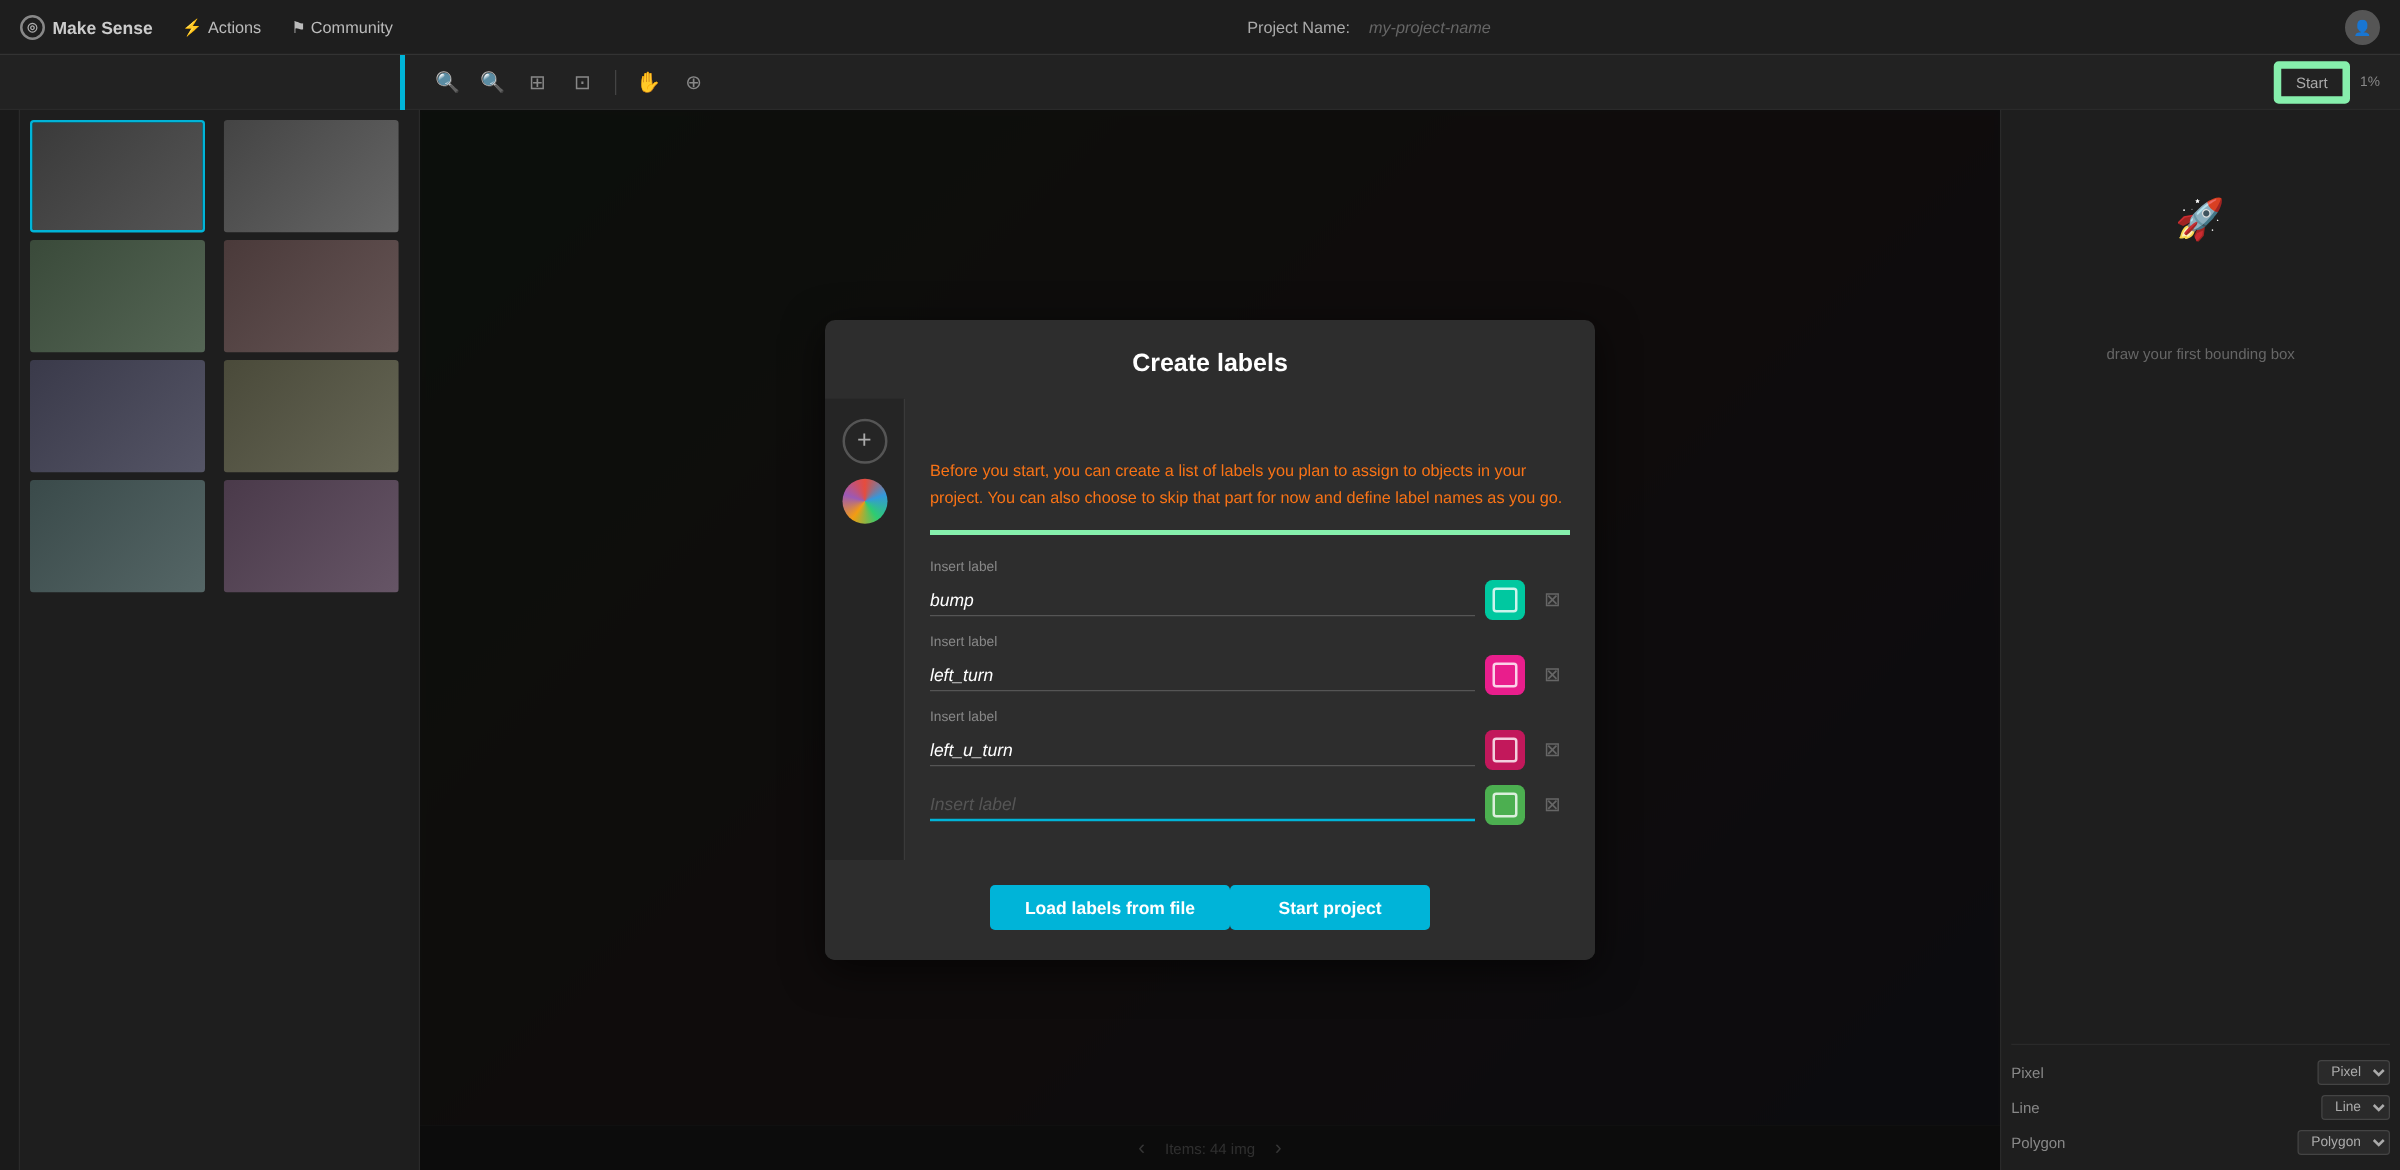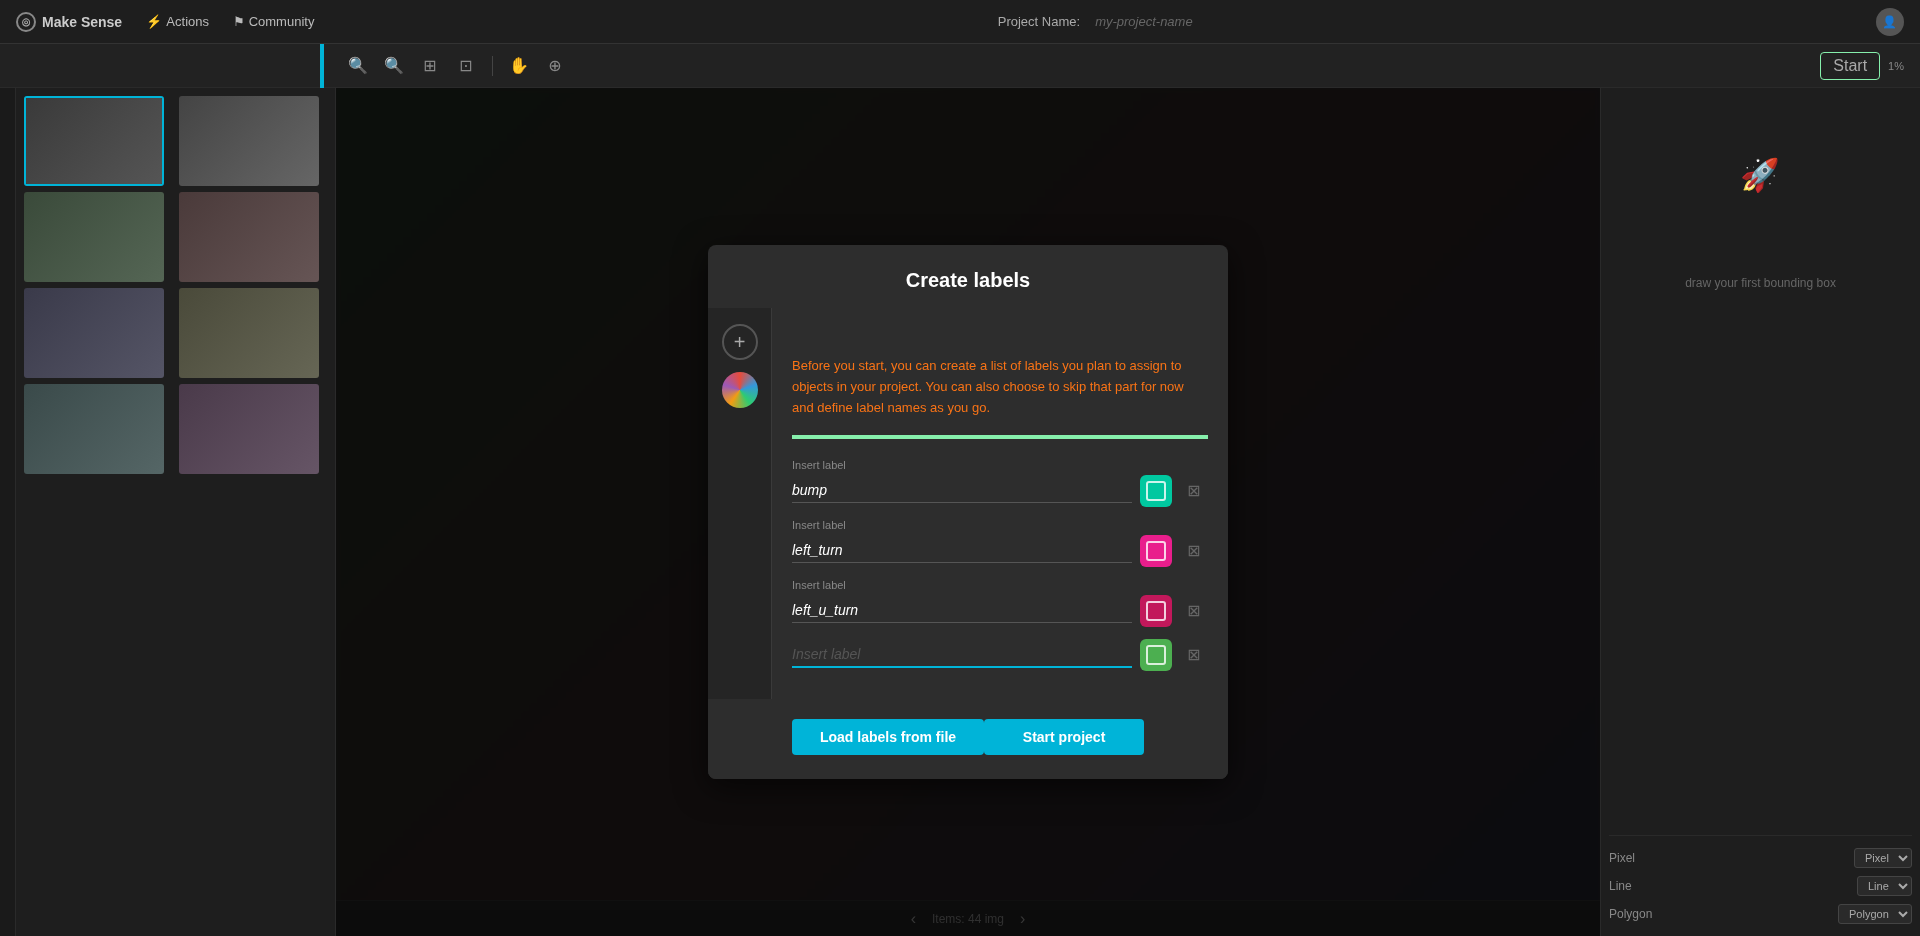--- a/index.html
+++ b/index.html
@@ -89,25 +89,25 @@
       border-radius: 4px;
     }
     .toolbar-separator { width: 1px; height: 20px; background: #444; margin: 0 4px; }
     .toolbar-right {
       position: absolute;
       right: 16px;
       display: flex; align-items: center; gap: 8px;
     }
     .toolbar-start-btn {
       background: transparent;
-      border: 1px solid #86efac;
+      border: 6px solid #86efac;
       color: #aaa;
       padding: 4px 12px;
       border-radius: 4px;
-      font-size: 16px;
+      font-size: 12px;
       cursor: pointer;
     }
     .toolbar-progress {
       width: 4px;
       height: 44px;
       background: #00b4d8;
       position: absolute;
       left: 320px;
       top: 0;
     }
@@ -230,21 +230,21 @@
       top: 0; left: 0; right: 0; bottom: 0;
       background: rgba(0,0,0,0.6);
       display: flex;
       align-items: center;
       justify-content: center;
       z-index: 100;
     }
     .modal {
       background: #2d2d2d;
       border-radius: 8px;
-      width: 520px;
+      width: 616px;
       box-shadow: 0 8px 32px rgba(0,0,0,0.6);
       overflow: hidden;
     }
     .modal-title {
       text-align: center;
       font-size: 20px;
       font-weight: 600;
       color: #fff;
       padding: 24px 24px 16px;
     }

